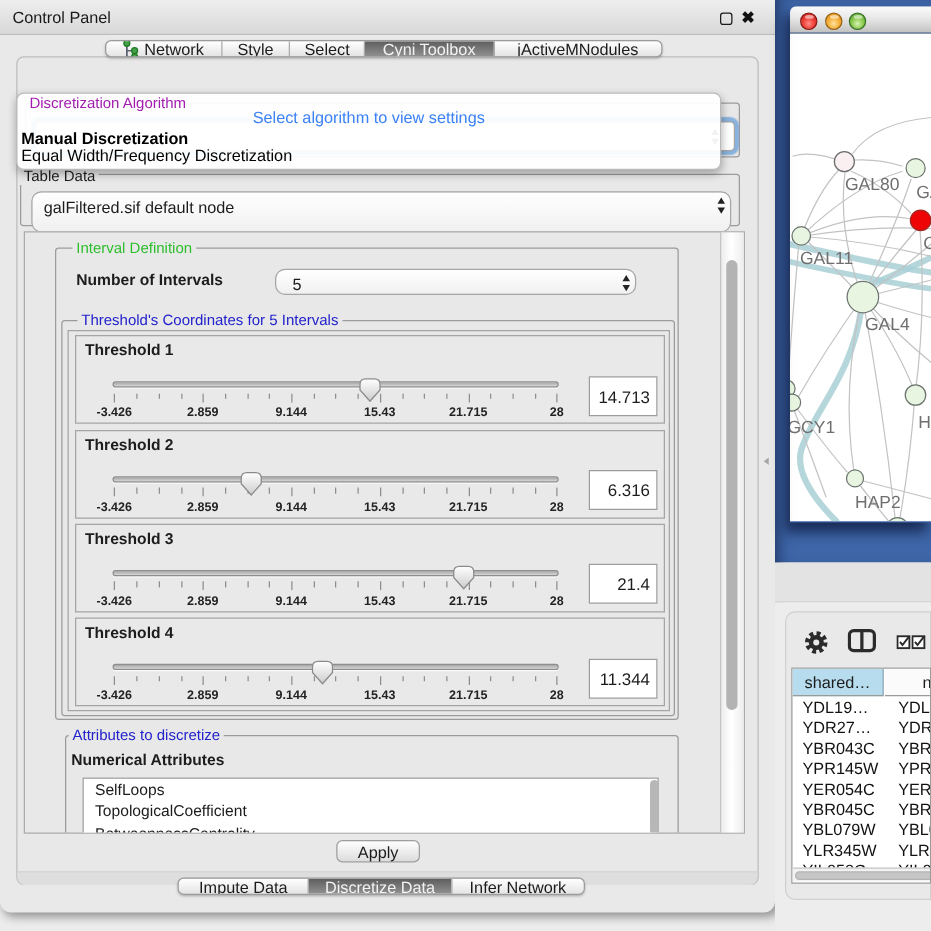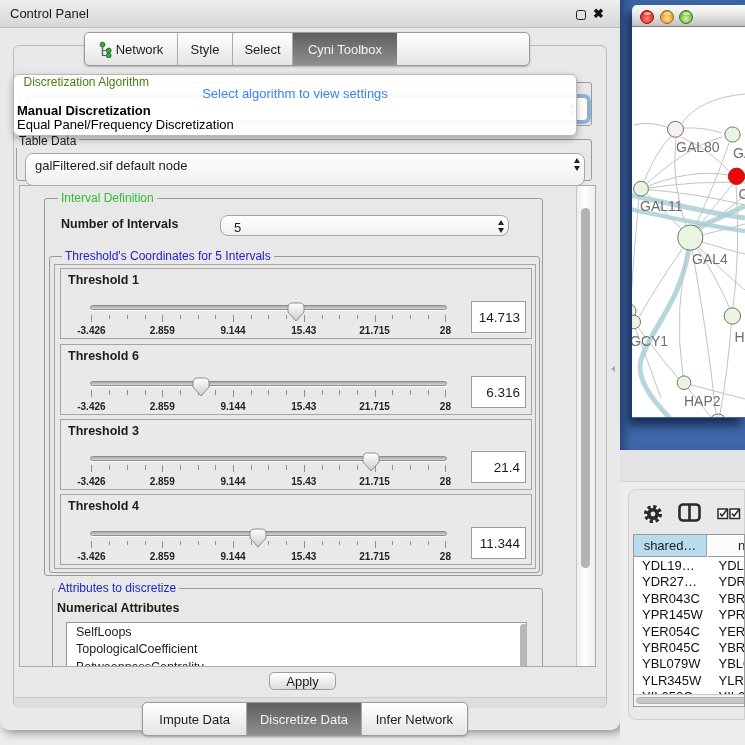--- a/index.html
+++ b/index.html
@@ -12,21 +12,21 @@
   #cp-titlebar{left:0;top:0;width:620px;height:28px;
      background:linear-gradient(#eeeeee,#d8d8d8);border-bottom:1px solid #bdbdbd;}
   #cp-title{left:10px;top:6px;font-size:13px;color:#1a1a1a;}
   #cp-float{left:576px;top:10px;width:10px;height:10px;border:1.6px solid #1b1b1b;border-radius:2.5px;}
   #cp-close{left:593px;top:6px;font-size:13px;font-weight:bold;color:#111;}
   #inner-panel{left:13px;top:45px;width:594px;height:663px;background:#e8e8e8;
      border:1px solid #bcbcbc;border-radius:6px;}
   #inner-bottom-strip{left:14px;top:697px;width:592px;height:11px;background:#dedede;
      border-top:1px solid #c9c9c9;border-radius:0 0 6px 6px;}
   
-  .tabbar{display:flex;height:34px;border:1px solid #9b9b9b;border-radius:5px;
+  .tabbar{display:flex;height:14px;border:1px solid #9b9b9b;border-radius:5px;
      background:linear-gradient(#ffffff,#e4e4e4);box-shadow:0 1px 2px rgba(0,0,0,.25);
      overflow:hidden;font-size:13px;}
   .tabbar .seg{display:flex;align-items:center;justify-content:center;gap:4px;
      border-right:1px solid #ababab;color:#1c1c1c;white-space:nowrap;}
   .tabbar .seg:last-child{border-right:none;}
   .tabbar .seg.sel{background:linear-gradient(#5e5e5e,#909090);color:#f3f3f3;}
   #top-tabs{left:84px;top:32px;width:446px;}
   #bottom-tabs{left:142px;top:702px;width:326px;}
   
   .tgroup{border:1px solid #9b9b9b;border-radius:3px;}
@@ -144,46 +144,49 @@
     </div>
     <div class="seg" style="width: 55px;">
       <span>Style</span>
     </div>
     <div class="seg" style="width: 60px;">
       <span>Select</span>
     </div>
     <div class="seg sel" style="width: 104px;">
       <span>Cyni Toolbox</span>
     </div>
+    <div class="seg" style="width: 134px;">
+      <span>jActiveMNodules</span>
+    </div>
   </div>
 <div class="abs tabbar" id="bottom-tabs">
     <div class="seg" style="width: 105px;">
       <span>Impute Data</span>
     </div>
     <div class="seg sel" style="width: 115px;">
       <span>Discretize Data</span>
     </div>
     <div class="seg" style="width: 106px;">
       <span>Infer Network</span>
     </div>
   </div>
 
 <div id="built">
     <div class="abs tgroup" style="left: 20px; top: 82px; width: 572px; height: 44px;"></div>
-    <span class="tlabel" style="left: 20.5px; top: 76px; color: #4d7c0f; background: transparent; z-index: 60;">Discretization Algorithm</span>
+    <span class="tlabel" style="left: 20.5px; top: 76px; color: #a21caf; background: transparent; z-index: 60;">Discretization Algorithm</span>
     <div class="abs combo" style="left: 28px; top: 97px; width: 560px; height: 24px; border-radius: 4px; background: rgb(255, 255, 255); box-shadow: rgba(96, 155, 215, 0.7) 0px 0px 1px 3px;">
       <div class="arrows" style="left: 540px; top: 5px; height: 14px;">
         <i class="up"></i>
         <i class="dn"></i>
       </div>
     </div>
     <div class="abs" id="popup">
       <div class="prompt">Select algorithm to view settings</div>
       <div class="it1">Manual Discretization</div>
-      <div class="it2">Equal Panel/Frequency Discretization</div>
+      <div class="it2">Equal Width/Frequency Discretization</div>
     </div>
     <div class="abs tgroup" style="left: 16px; top: 139px; width: 576px; height: 42px;"></div>
     <span class="tlabel" style="left: 16px; top: 134.5px; color: rgb(28, 28, 28);">Table Data</span>
     <div class="abs combo" style="left: 25px; top: 153px; width: 560px; height: 33px;">
       <span class="val">galFiltered.sif default node</span>
       <div class="arrows" style="left: 548px; top: 4px; height: 14px;">
         <i class="up"></i>
         <i class="dn"></i>
       </div>
     </div>
@@ -237,21 +240,21 @@
                 <linearGradient id="tg0" x1="0" y1="0" x2="0" y2="1">
                   <stop offset="0" stop-color="#ffffff"></stop>
                   <stop offset="1" stop-color="#cccccc"></stop>
                 </linearGradient>
               </defs>
               <path d="M1,5.5 Q1,1 5.5,1 L12.5,1 Q17,1 17,5.5 L17,10 L9,19 L1,10 Z" fill="url(#tg0)" stroke="#8a8a8a"></path>
             </svg></div>
           <div class="vbox" style="top: 31.5px;">14.713</div>
         </div>
         <div class="thr-panel" style="top: 343.6px;">
-          <div class="thr-title">Threshold 6</div>
+          <div class="thr-title">Threshold 2</div>
           <div class="track" style="top: 36px;"></div>
           <div class="tick" style="left: 30.4px; top: 45.5px; height: 7px;"></div>
           <div class="tick" style="left: 48.1px; top: 45.5px; height: 4.5px;"></div>
           <div class="tick" style="left: 65.8px; top: 45.5px; height: 4.5px;"></div>
           <div class="tick" style="left: 83.5px; top: 45.5px; height: 4.5px;"></div>
           <div class="tick" style="left: 101.2px; top: 45.5px; height: 7px;"></div>
           <div class="tick" style="left: 118.9px; top: 45.5px; height: 4.5px;"></div>
           <div class="tick" style="left: 136.6px; top: 45.5px; height: 4.5px;"></div>
           <div class="tick" style="left: 154.3px; top: 45.5px; height: 4.5px;"></div>
           <div class="tick" style="left: 172px; top: 45.5px; height: 7px;"></div>

